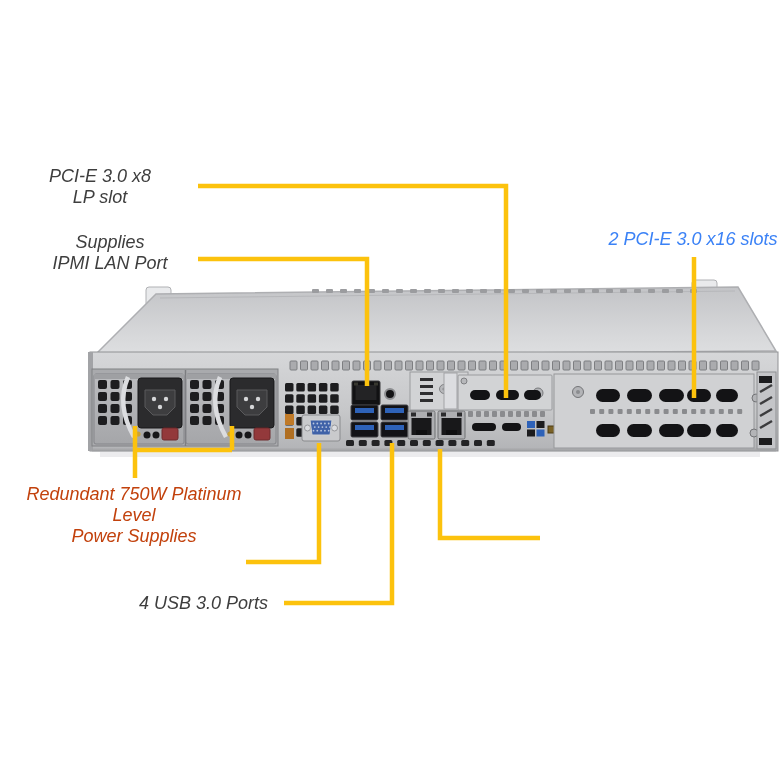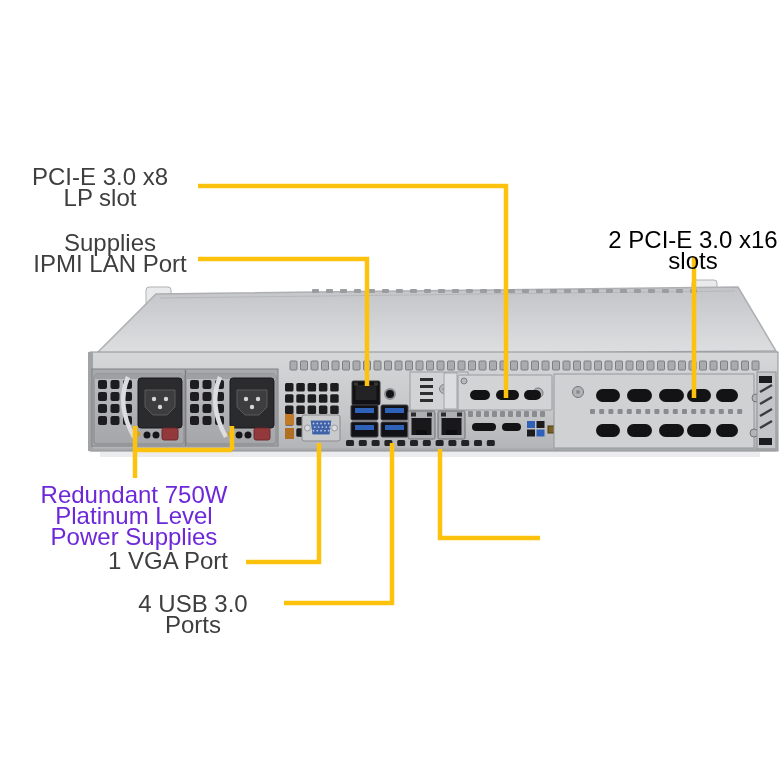--- a/index.html
+++ b/index.html
@@ -1,24 +1,25 @@
 <!DOCTYPE html>
 <html><head>
 <meta charset="utf-8">
 <style>
   html,body{margin:0;padding:0;background:#fff;}
   .stage{position:relative;width:783px;height:783px;background:#fff;overflow:hidden;
          font-family:"Liberation Sans", sans-serif;}
   .stage svg{position:absolute;left:0;top:0;}
   .callout-label{
     position:absolute;
-    font-size:24px;
+    font-size:18px;
     line-height:21px;
     color:#3e3e3e;
     white-space:pre-line;
+    font-style:italic;
   }
   .al-c{text-align:center;}
   .al-r{text-align:right;}
   .al-l{text-align:left;}
   .callout-line{fill:none;stroke-width:4.5;}
 </style>
 </head>
 <body style="background: rgb(255, 255, 255);">
 
 <div class="stage">
@@ -395,18 +396,17 @@
       <path class="callout-line" d="M319,443 V562 H246" stroke="#FCC20D"></path>
       <path class="callout-line" d="M392,443 V603 H284" stroke="#FCC20D"></path>
       <path class="callout-line" d="M440,449 V538 H540" stroke="#FCC20D"></path>
     </g>
   </svg>
 
   <div class="callout-label al-c" style="left: 10px; top: 166px; width: 180px; color: rgb(62, 62, 62);">PCI-E 3.0 x8
 LP slot</div>
   <div class="callout-label al-c" style="left: 15px; top: 232px; width: 190px; color: rgb(62, 62, 62);">Supplies
 IPMI LAN Port</div>
-  <div class="callout-label al-c" style="left: 603px; top: 229px; width: 180px; color: #000000;">2 PCI-E 3.0 x16 slots</div>
-  <div class="callout-label al-c" style="left: 3px; top: 484px; width: 262px; color: #6d28d9;">Redundant 750W Platinum Level
+  <div class="callout-label al-c" style="left: 603px; top: 229px; width: 180px; color: #3b82f6;">2 PCI-E 3.0 x16 slots</div>
+  <div class="callout-label al-c" style="left: 3px; top: 484px; width: 262px; color: #c2410c;">Redundant 750W Platinum Level
 Power Supplies</div>
-  <div class="callout-label al-r" style="left: 98px; top: 550px; width: 130px; color: rgb(62, 62, 62);">1 VGA Port</div>
-  <div class="callout-label al-r" style="left: 108px; top: 593px; width: 170px; color: rgb(62, 62, 62); text-align: center;">4 USB 3.0 Ports</div>
+  <div class="callout-label al-r" style="left: 98px; top: 593px; width: 170px; color: rgb(62, 62, 62);">4 USB 3.0 Ports</div>
 </div>
 
 </body></html>

